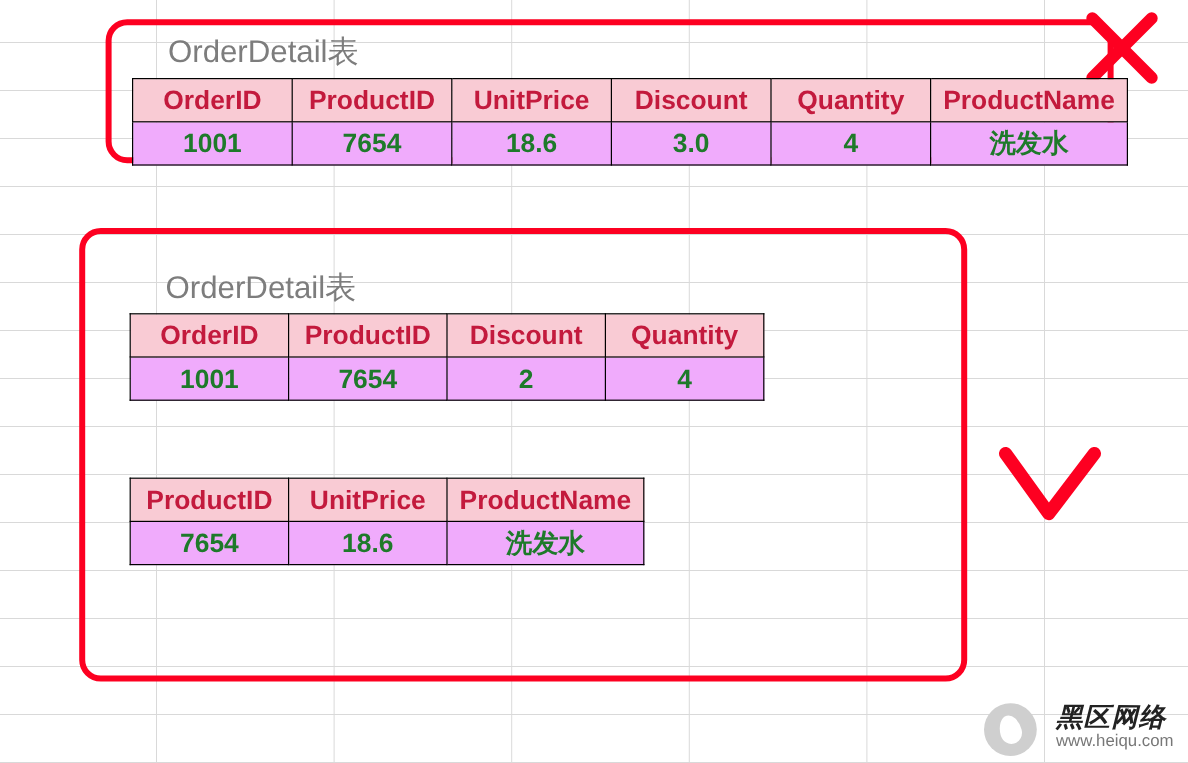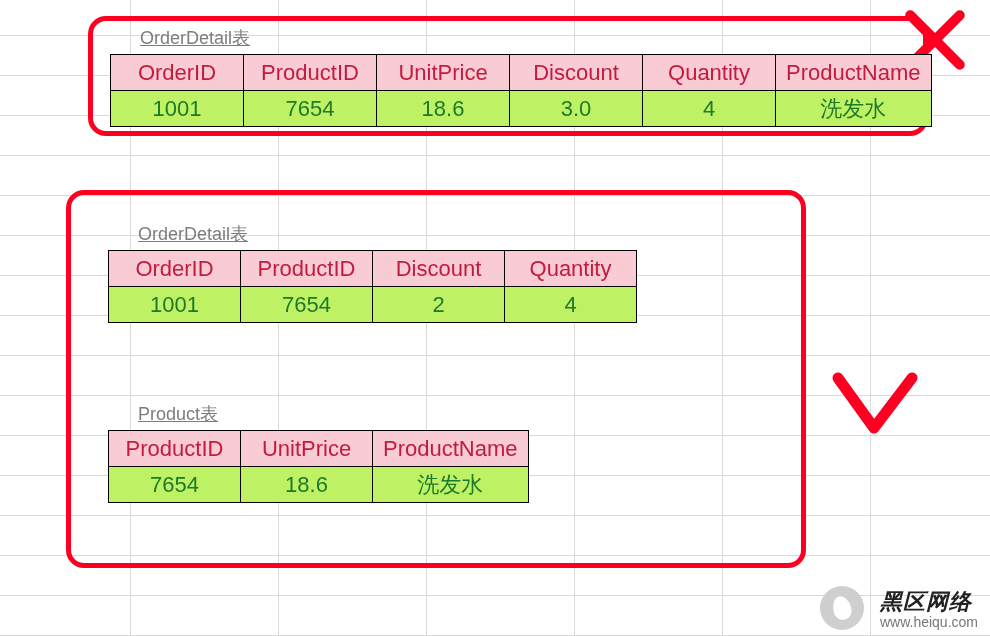--- a/index.html
+++ b/index.html
@@ -24,43 +24,42 @@
   .box {
     position: absolute;
     border: 5px solid #fd0021;
     border-radius: 18px;
   }
   .box1 { left: 88px; top: 16px; width: 840px; height: 120px; }
   .box2 { left: 66px; top: 190px; width: 740px; height: 378px; }
 
   .tbl-wrap { position: absolute; }
   .tbl-title {
-    font-size: 18px;
+    font-size: 26px;
     color: #7d7d7d;
     padding: 4px 0 4px 30px;
     font-family: Arial, "Microsoft YaHei", sans-serif;
-    text-decoration: underline;
   }
   table {
     border-collapse: collapse;
   }
   th, td {
     border: 1.5px solid #000;
     text-align: center;
     height: 36px;
     font-size: 22px;
     padding: 2px 10px;
-    font-weight: normal;
+    font-weight: bold;
   }
   th {
     background: #f9cbd4;
     color: #c31a3d;
   }
   td {
-    background: #bef264;
+    background: #f0abfc;
     color: #1e7a2a;
     margin-top: 31px;
   }
 
   .t1 { left: 110px; top: 22px; }
   .t1 th, .t1 td { width: 133px; }
 
   .t2 { left: 108px; top: 218px; }
   .t2 th, .t2 td { width: 132px; }
 
@@ -91,21 +90,21 @@
     width: 90px; height: 80px;
   }
   .check svg { overflow: visible; }
 
   
   .watermark {
     position: absolute;
     right: 12px;
     bottom: 6px;
     display: flex;
-    align-items: flex-end;
+    align-items: flex-start;
     gap: 16px;
   }
   .wm-icon {
     width: 44px; height: 44px;
     border-radius: 50%;
     background: #cfcfcf;
     position: relative;
     display:flex; align-items:center; justify-content:center;
   }
   .wm-icon::after{
@@ -182,21 +181,20 @@
       <td>1001</td>
       <td>7654</td>
       <td>2</td>
       <td>4</td>
     </tr>
   </tbody>
     </table>
 </div>
 
 <div class="tbl-wrap t3">
-  <div class="tbl-title">Product表</div>
   <table>
     <tbody>
         <tr>
       <th>ProductID</th>
       <th>UnitPrice</th>
       <th>ProductName</th>
     </tr>
     <tr>
       <td>7654</td>
       <td>18.6</td>

